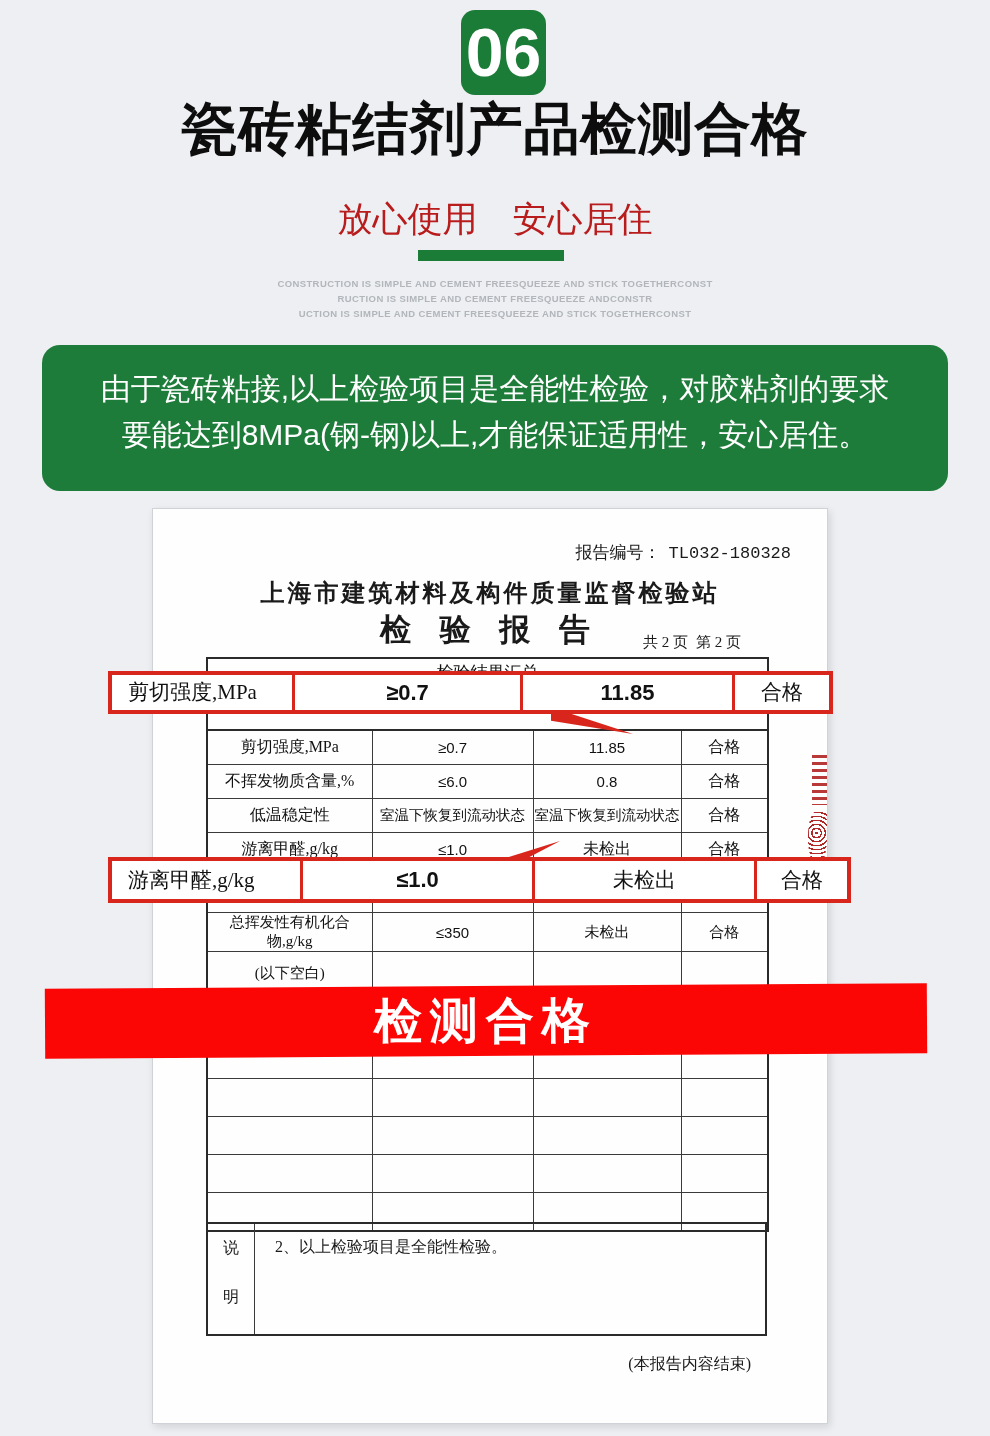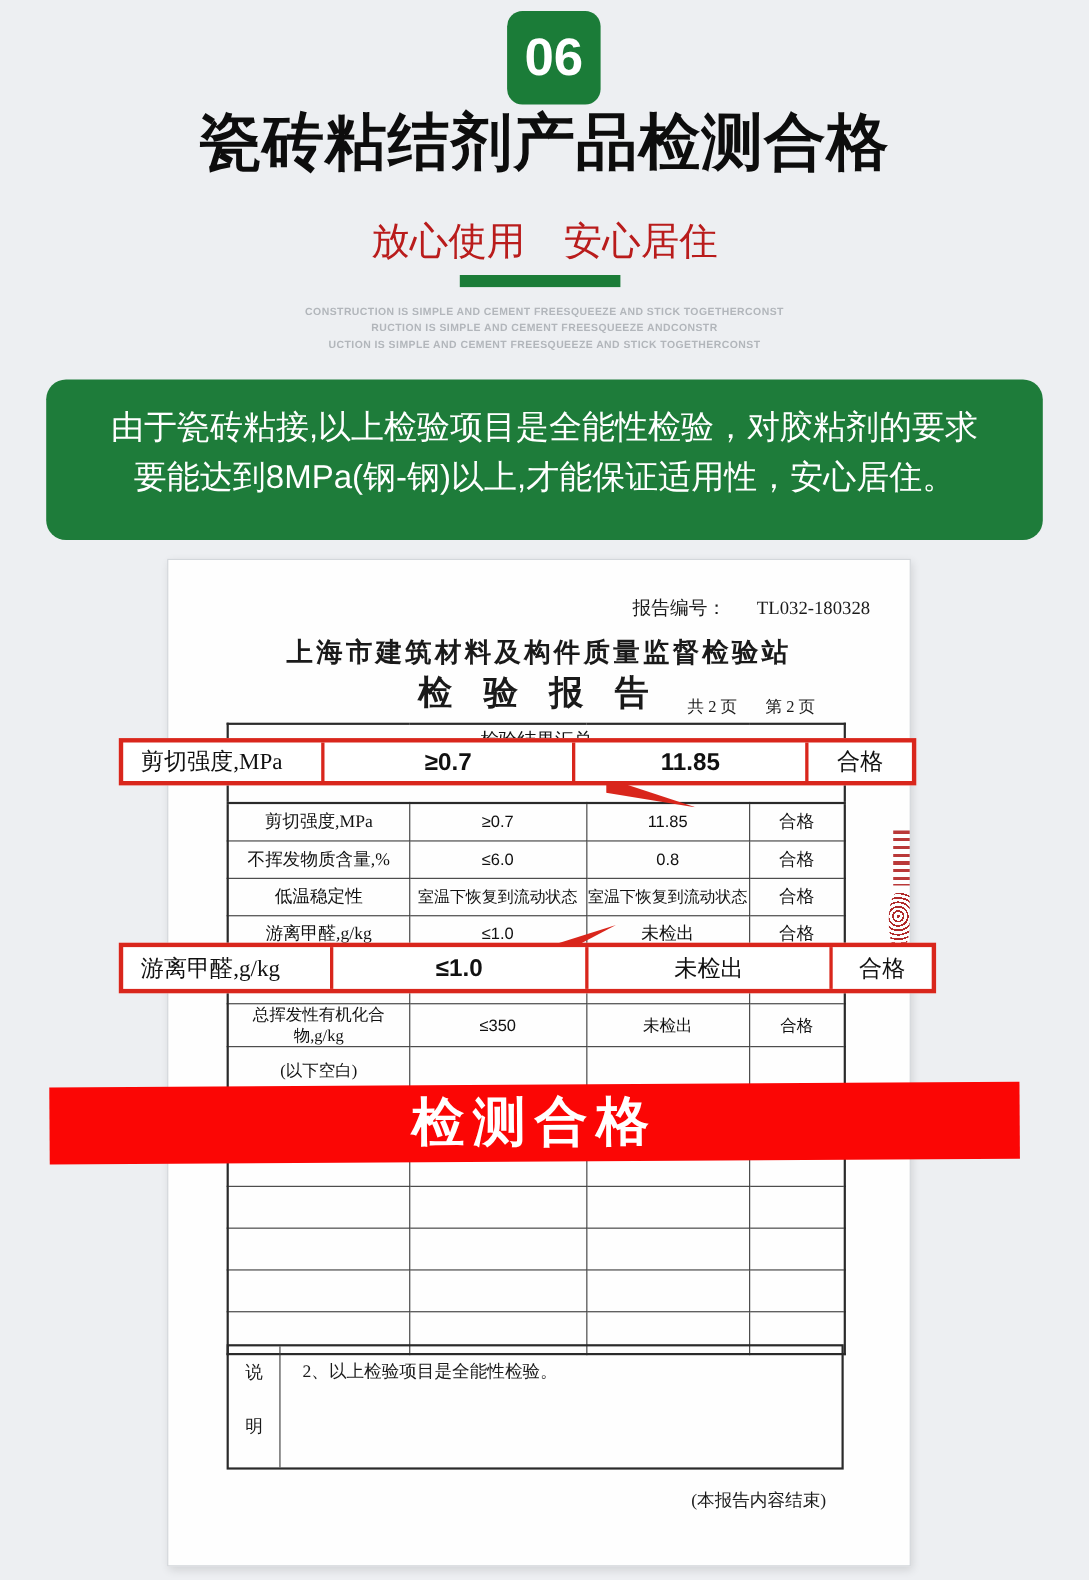--- a/index.html
+++ b/index.html
@@ -3,21 +3,21 @@
 <meta charset="utf-8">
 <style>
   html,body{margin:0;padding:0;}
   body{width:990px;height:1436px;background:#edeff2;overflow:hidden;
        font-family:"Liberation Sans","DejaVu Sans",sans-serif;}
   .page{position:relative;width:990px;height:1436px;}
 
   
   .badge{position:absolute;left:461px;top:10px;width:85px;height:85px;
          background:#1b7c38;border-radius:14px;color:#fff;
-         font-size:48px;font-weight:800;text-align:center;line-height:85px;}
+         font-size:68px;font-weight:800;text-align:center;line-height:85px;}
   .title{position:absolute;left:0;top:92px;width:990px;margin:0;
          text-align:center;font-size:56px;font-weight:800;color:#0d0d0d;
          letter-spacing:1px;}
   .subtitle{position:absolute;left:0;top:196px;width:990px;text-align:center;
          font-size:35px;color:#b91c1c;font-weight:500;}
   .green-bar{position:absolute;left:418px;top:250px;width:146px;height:11px;background:#1b7c38;}
   .eng{position:absolute;left:0;top:276px;width:990px;text-align:center;
        font-size:9.5px;line-height:15px;color:#b2b6bb;letter-spacing:.4px;font-weight:600;}
 
   
@@ -25,29 +25,29 @@
           background:#1e7c3a;border-radius:18px;color:#fff;text-align:center;
           font-size:30px;line-height:46px;font-weight:500;padding-top:21px;
           box-sizing:border-box;}
 
   
   .paper{position:absolute;left:152px;top:508px;width:676px;height:916px;
          background:#fefefe;border:1px solid #cfd3d8;box-sizing:border-box;
          box-shadow:2px 3px 8px rgba(0,0,0,.12);
          font-family:"Liberation Serif","DejaVu Serif",serif;color:#1a1a1a;}
   .report-no{position:absolute;top:32px;right:36px;font-size:17px;}
-  .report-no .num{margin-left:28px;}
+  .report-no .num{margin-left:8px;font-family:Liberation Mono, monospace;}
   .station{position:absolute;top:68px;left:0;width:100%;text-align:center;
            font-size:24px;font-weight:700;letter-spacing:3px;
            font-family:"Liberation Sans","DejaVu Sans",sans-serif;}
   .doc-title{position:absolute;top:100px;left:0;width:100%;text-align:center;
            font-size:31px;font-weight:800;letter-spacing:10px;
            font-family:"Liberation Sans","DejaVu Sans",sans-serif;}
   .pages{position:absolute;top:124px;right:86px;font-size:15px;}
-  .pages span{margin-left:26px;}
+  .pages span{margin-left:8px;}
 
   
   .rtable{position:absolute;left:53px;top:148px;width:561px;
           border-collapse:collapse;table-layout:fixed;
           font-size:16px;color:#111;}
   .rtable td{border:1px solid #3a3a3a;text-align:center;vertical-align:middle;
              padding:0;overflow:hidden;}
   .rtable{border:2px solid #2a2a2a;}
   .rtable tr.hdr td{height:68px;vertical-align:top;padding-top:2px;font-size:17px;
                     border-bottom:2px solid #2a2a2a;}

